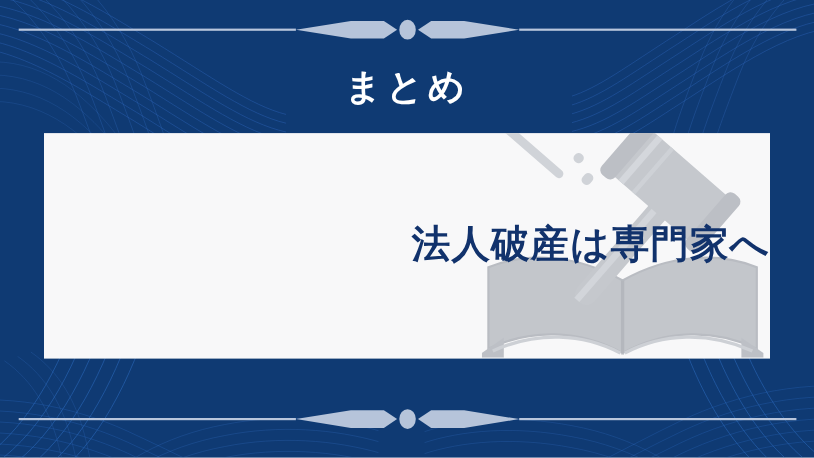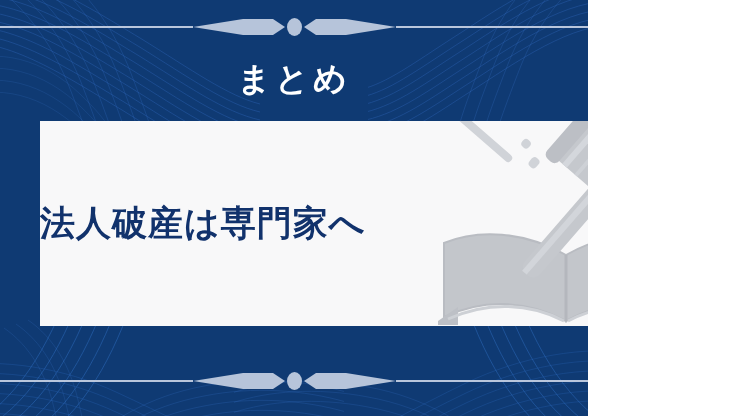--- a/index.html
+++ b/index.html
@@ -3,21 +3,21 @@
 <meta charset="utf-8">
 <style>
   * { margin:0; padding:0; box-sizing:border-box; }
   html, body {
     width:740px; height:416px;
     overflow:hidden;
     font-family:"Liberation Sans", "DejaVu Sans", sans-serif;
   }
   .slide{
     position:relative;
-    width:588px; height:416px;
+    width:740px; height:416px;
     background:#0f3a73;
     overflow:hidden;
   }
 
   
   .waves{ position:absolute; inset:0; pointer-events:none; }
   .waves svg{ position:absolute; }
   .w-tl{ left:-40px;  top:-46px; }
   .w-tr{ right:-30px; top:-52px; transform:scaleX(-1); }
   .w-bl{ left:-46px;  bottom:-40px; }
@@ -79,21 +79,21 @@
     right:-6px; bottom:0;
     width:268px; height:205px;
   }
 
   .card-text{
     position:absolute;
     left:0; top:0;
     width:100%; height:100%;
     display:flex;
     flex-direction:column;
-    align-items:flex-start;
+    align-items:flex-end;
     justify-content:center;
     gap:4px;
   }
   .card-line{
     color:#11326c;
     font-size:35px;
     font-weight:bold;
     line-height:1.28;
     letter-spacing:1px;
     white-space:nowrap;

